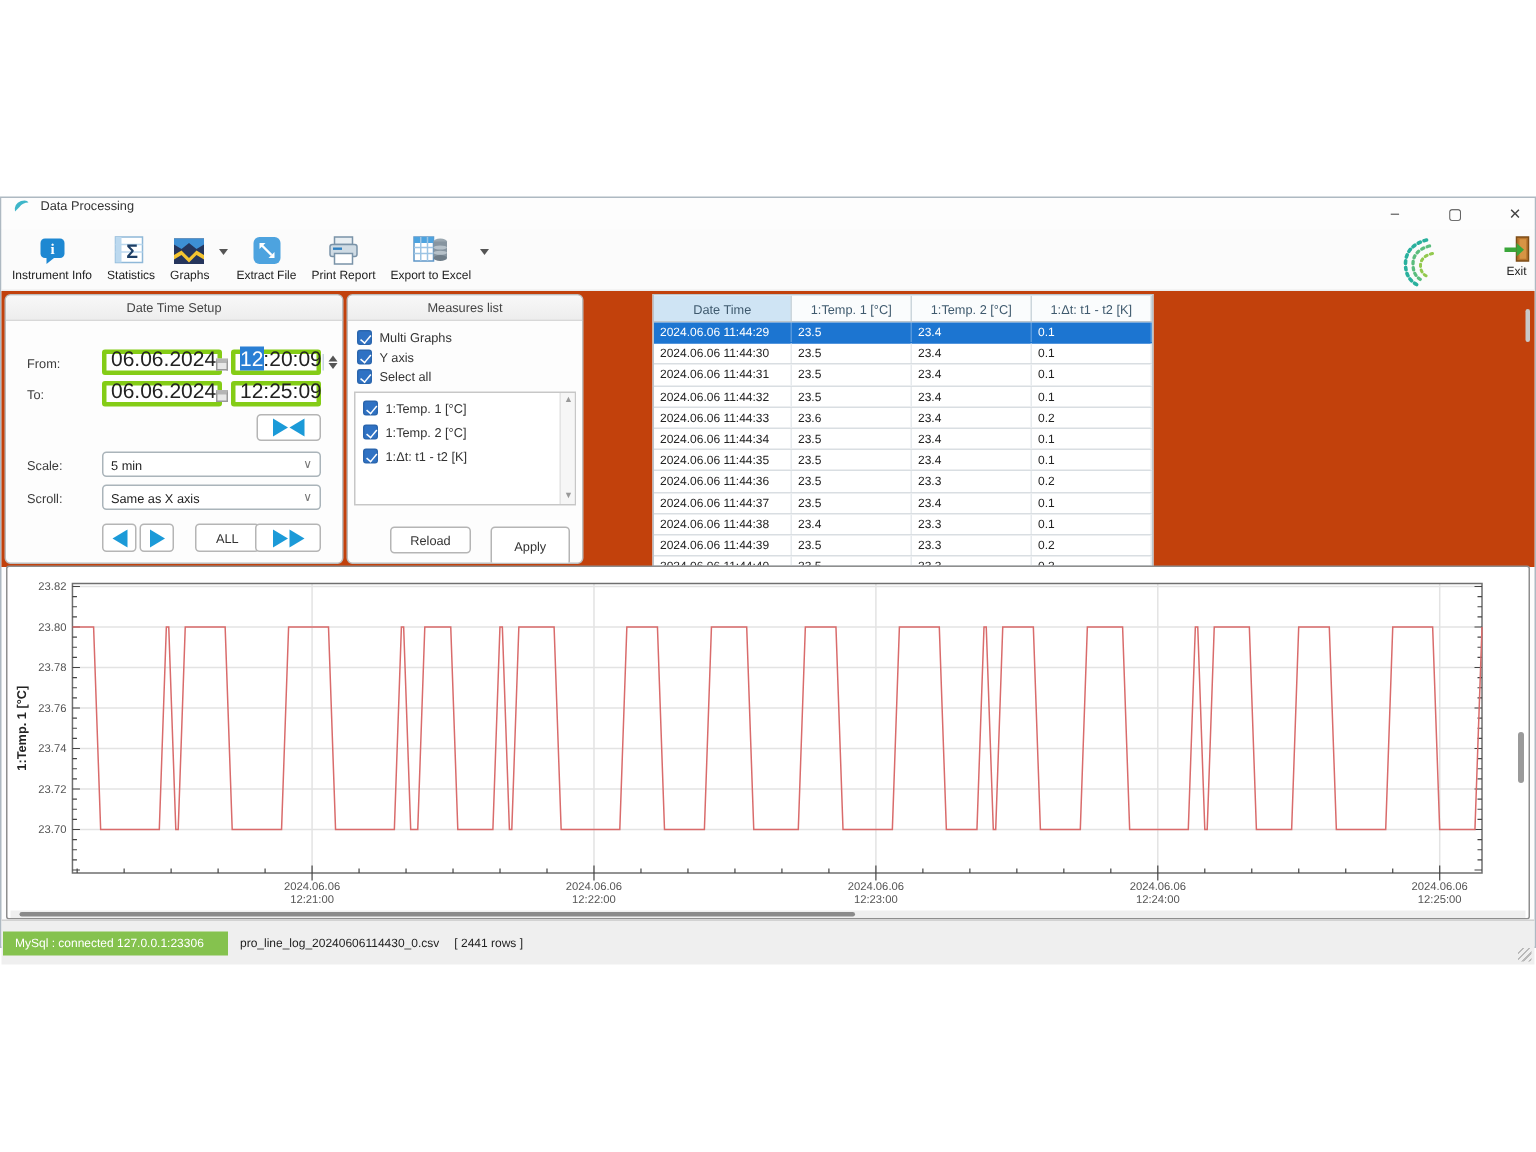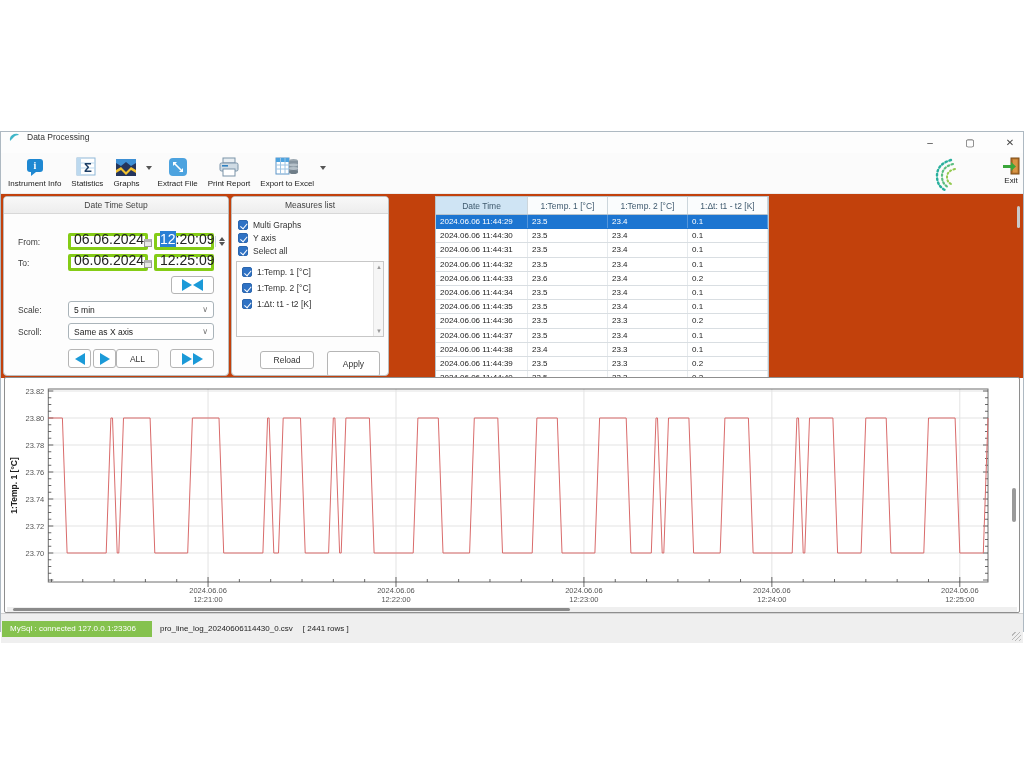--- a/index.html
+++ b/index.html
@@ -241,21 +241,21 @@
       <div class="combo" style="left:64px; top:126px; width:146px; height:17px;">
         <span>Same as X axis</span>
           <span class="chev">∨</span>
       </div>
       <div class="btn" style="left:64px; top:152px; width:23px; height:19px;">
           <i class="tri-l"></i>
         </div>
       <div class="btn" style="left:89px; top:152px; width:23px; height:19px;">
           <i class="tri-r"></i>
         </div>
-      <div class="btn" style="left:112px; top:152px; width:43px; height:19px;">ALL</div>
+      <div class="btn" style="left:126px; top:152px; width:43px; height:19px;">ALL</div>
       <div class="btn" style="left:166px; top:152px; width:44px; height:19px; gap:1px;">
         <i class="tri-r"></i>
           <i class="tri-r"></i>
       </div>
     </div>
 
     <div class="groupbox" style="left:230px; top:2px; width:158px; height:180px;">
       <div class="gb-header">Measures list</div>
       <div style="position:absolute; left:0; top:20px;">
           <div class="cbrow">

